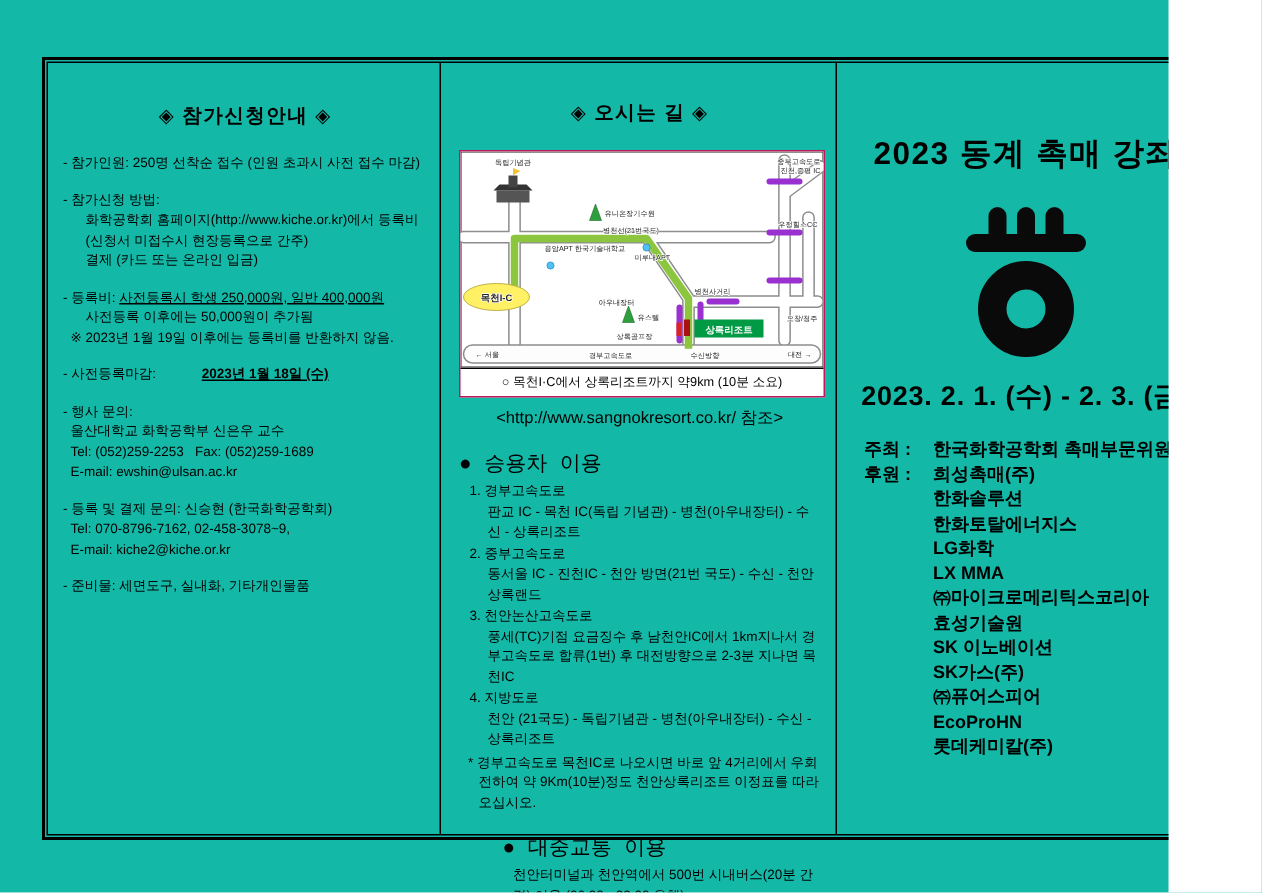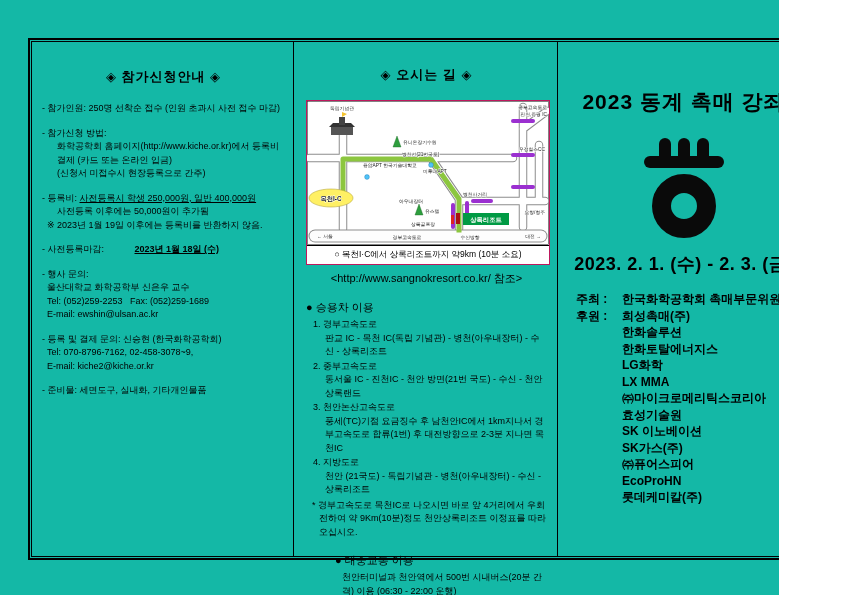--- a/index.html
+++ b/index.html
@@ -17,21 +17,21 @@
   .grp{margin-bottom:11px;}
   .ind{padding-left:15px;}
   .ind-sm{padding-left:5px;}
   .u{text-decoration:underline;}
   .bu{font-weight:bold;text-decoration:underline;margin-left:28px;}
   
   .map-fig{width:242px;margin:10px auto 5px;border:1px solid #be185d;background:#fff;}
   .map-fig svg{display:block;}
   .map-caption{border-top:1px solid #000;text-align:center;font-size:8.5px;padding:3px 0;}
   .ref-line{text-align:center;font-size:11px;margin:6px 0 14px;}
-  .sec-head{font-size:11px;margin:4px 0 3px;}
+  .sec-head{font-size:14px;margin:4px 0 3px;font-family:Liberation Mono, monospace;}
   .route{margin-bottom:1px;}
   .route-name{font-size:9px;line-height:13.5px;padding-left:7px;}
   .route-desc{font-size:9px;line-height:13.5px;padding-left:19px;text-align:left;}
   .note{font-size:9px;line-height:13.5px;padding-left:13px;text-indent:-7px;margin-top:2px;}
   .transit{margin-top:14px;margin-left:29px;}
   .transit-desc{font-size:9px;line-height:13.5px;padding-left:7px;}
   
   .evt-title{font-size:21px;font-weight:bold;text-align:center;letter-spacing:1px;margin:46px 0 0;}
   .logo{position:relative;width:84px;height:104px;margin:18px auto 0;}
   .crown-bar{position:absolute;left:2px;top:22px;width:80px;height:12px;background:#0a0a0a;border-radius:6px;}
@@ -70,22 +70,22 @@
     <section class="col col-left">
       <h2 class="panel-title">◈ 참가신청안내 ◈</h2>
 
       <div class="grp">
           <div class="ln">- 참가인원: 250명 선착순 접수 (인원 초과시 사전 접수 마감)</div>
         </div>
 
       <div class="grp">
         <div class="ln">- 참가신청 방법:</div>
         <div class="ln ind">화학공학회 홈페이지(http://www.kiche.or.kr)에서 등록비</div>
+        <div class="ln ind">(신청서 미접수시 현장등록으로 간주)</div>
         <div class="ln ind">결제 (카드 또는 온라인 입금)</div>
-        <div class="ln ind">(신청서 미접수시 현장등록으로 간주)</div>
       </div>
 
       <div class="grp">
         <div class="ln"><span>- 등록비: </span><span class="u">사전등록시 학생 250,000원, 일반 400,000원</span></div>
         <div class="ln ind">사전등록 이후에는 50,000원이 추가됨</div>
         <div class="ln ind-sm">※ 2023년 1월 19일 이후에는 등록비를 반환하지 않음.</div>
       </div>
 
       <div class="grp">
         <div class="ln"><span>- 사전등록마감: </span><span class="bu">2023년 1월 18일 (수)</span></div>

